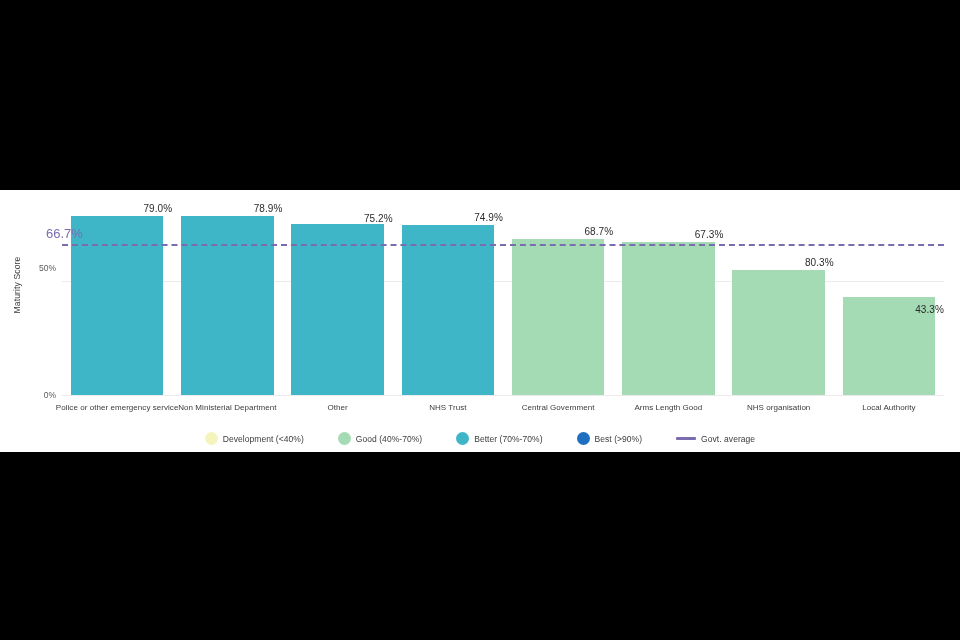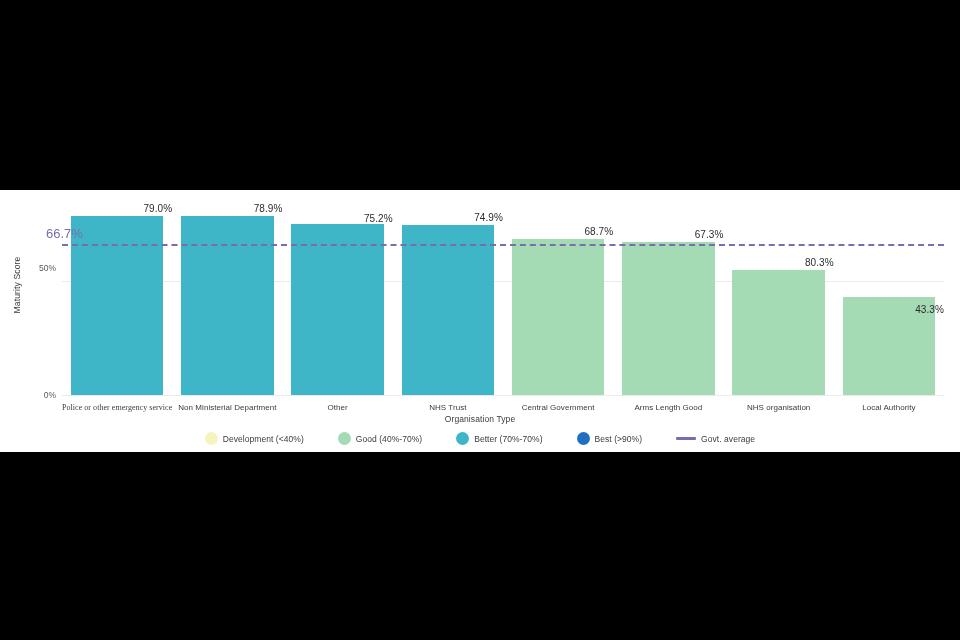--- a/index.html
+++ b/index.html
@@ -164,34 +164,33 @@
     letter-spacing: .05px;
   }
 </style>
 </head>
 <body>
 
 <div id="stage">
   <div id="canvas">
 
     <div id="y-axis-title">Maturity Score</div>
-    <div id="x-axis-title">Organisation Type</div>
 
     <div id="plot">
       <div id="gridlines">
           <div class="gridline" style="top: 193px;"></div>
           <div class="ytick" style="top: 193px;">0%</div>
           <div class="gridline" style="top: 79.4706px;"></div>
           <div class="ytick" style="top: 66px;">50%</div>
         </div>
       <div id="bars">
           <div class="bar-slot" style="left: 0%; width: 12.5%;">
             <div class="bar" style="height: 179.376px; background: rgb(63, 182, 200);"></div>
             <div class="bar-value" style="top: 0.623529px;">79.0%</div>
-            <div class="cat-label" style="top: 200px; font-family: Liberation Serif, serif;">Police or other emergency service</div>
+            <div class="cat-label" style="top: 200px;">Police or other emergency service</div>
           </div>
           <div class="bar-slot" style="left: 12.5%; width: 12.5%;">
             <div class="bar" style="height: 179.149px; background: rgb(63, 182, 200);"></div>
             <div class="bar-value" style="top: 0.850588px;">78.9%</div>
             <div class="cat-label" style="top: 200px;">Non Ministerial Department</div>
           </div>
           <div class="bar-slot" style="left: 25%; width: 12.5%;">
             <div class="bar" style="height: 170.748px; background: rgb(63, 182, 200);"></div>
             <div class="bar-value" style="top: 11px;">75.2%</div>
             <div class="cat-label" style="top: 200px;">Other</div>

